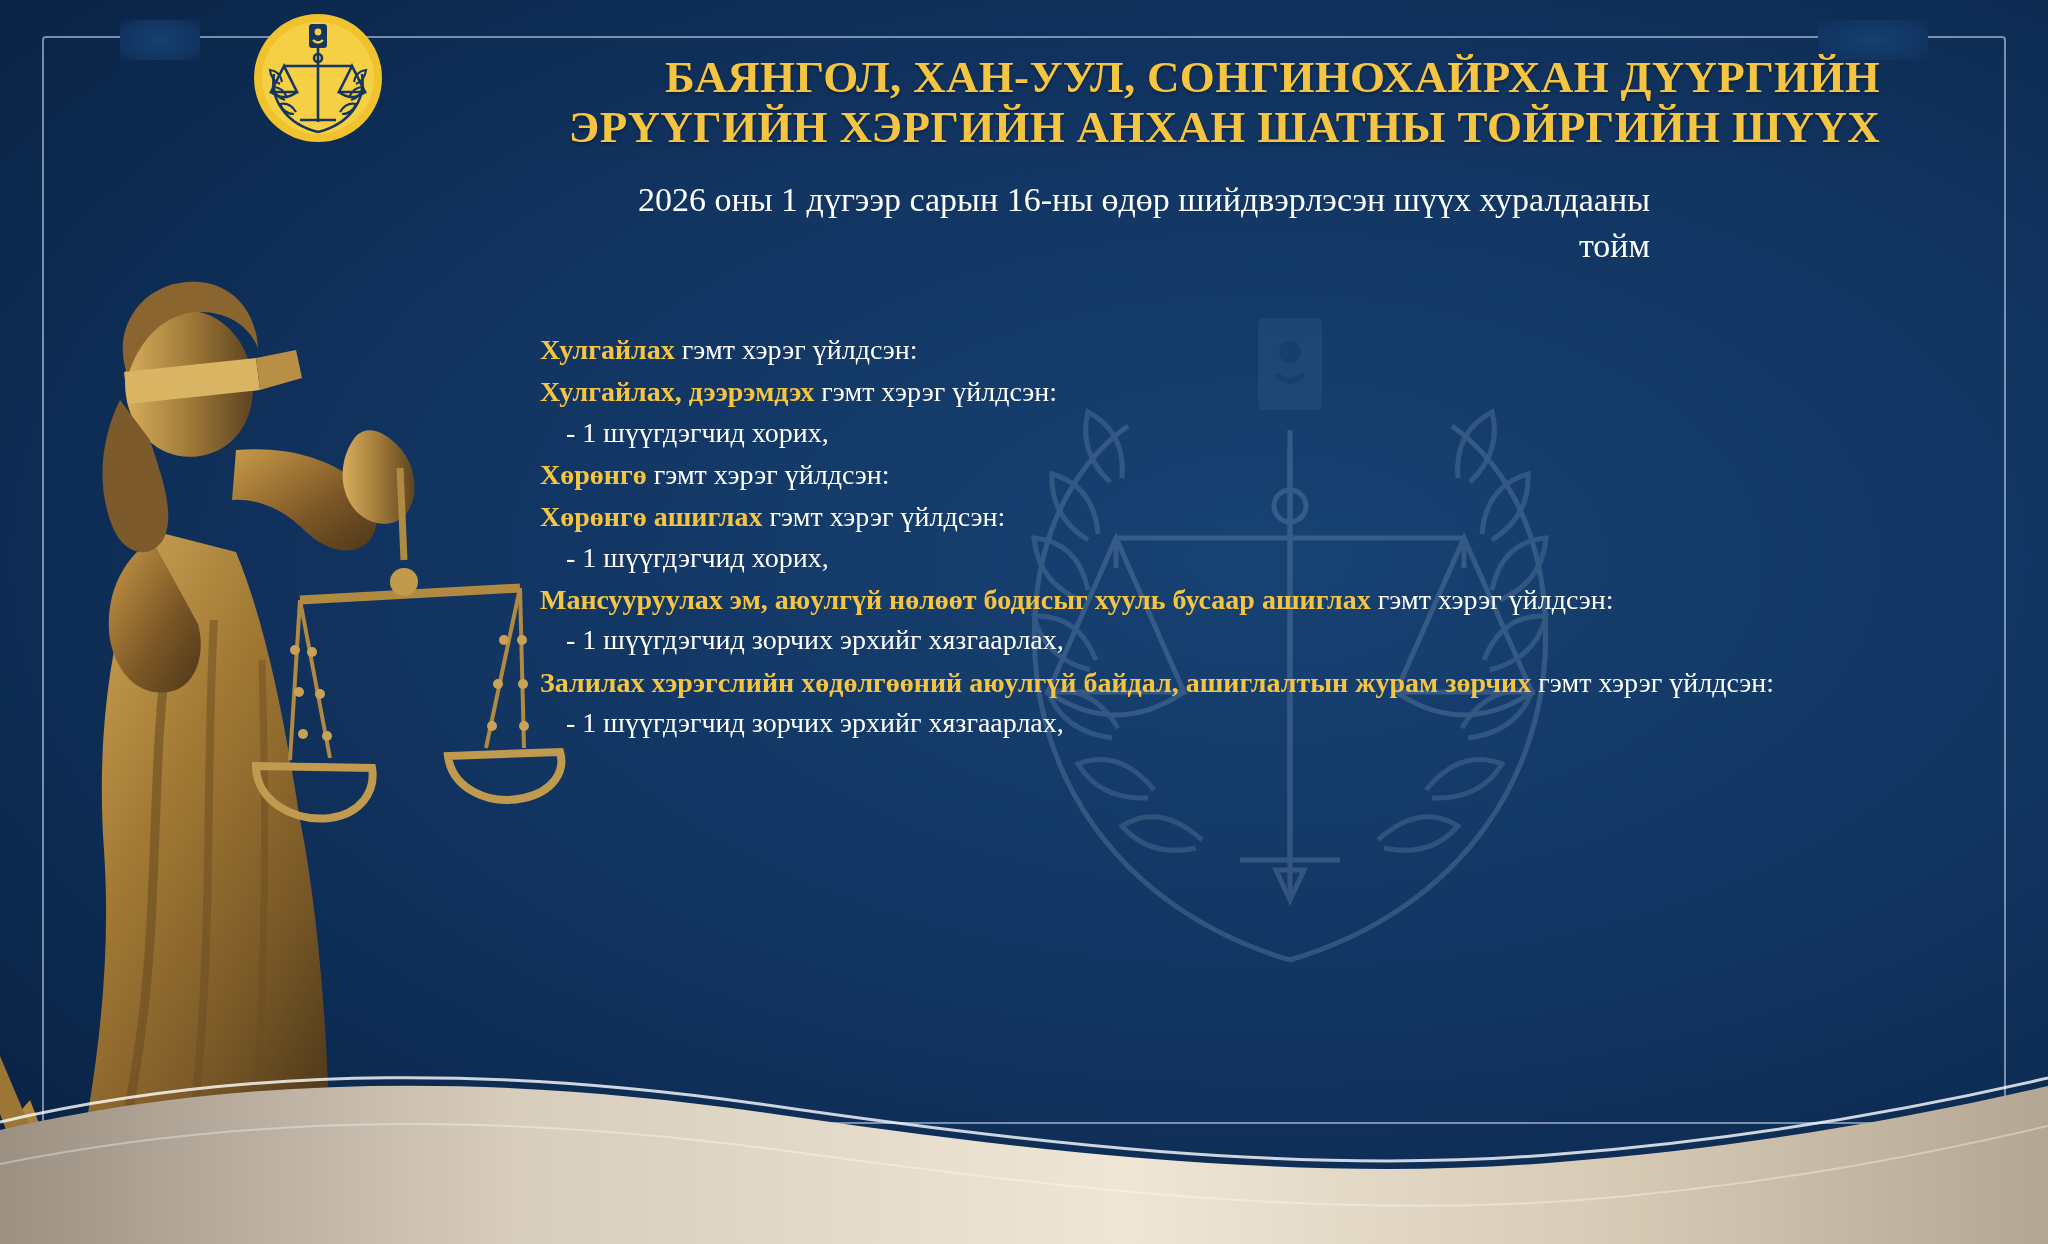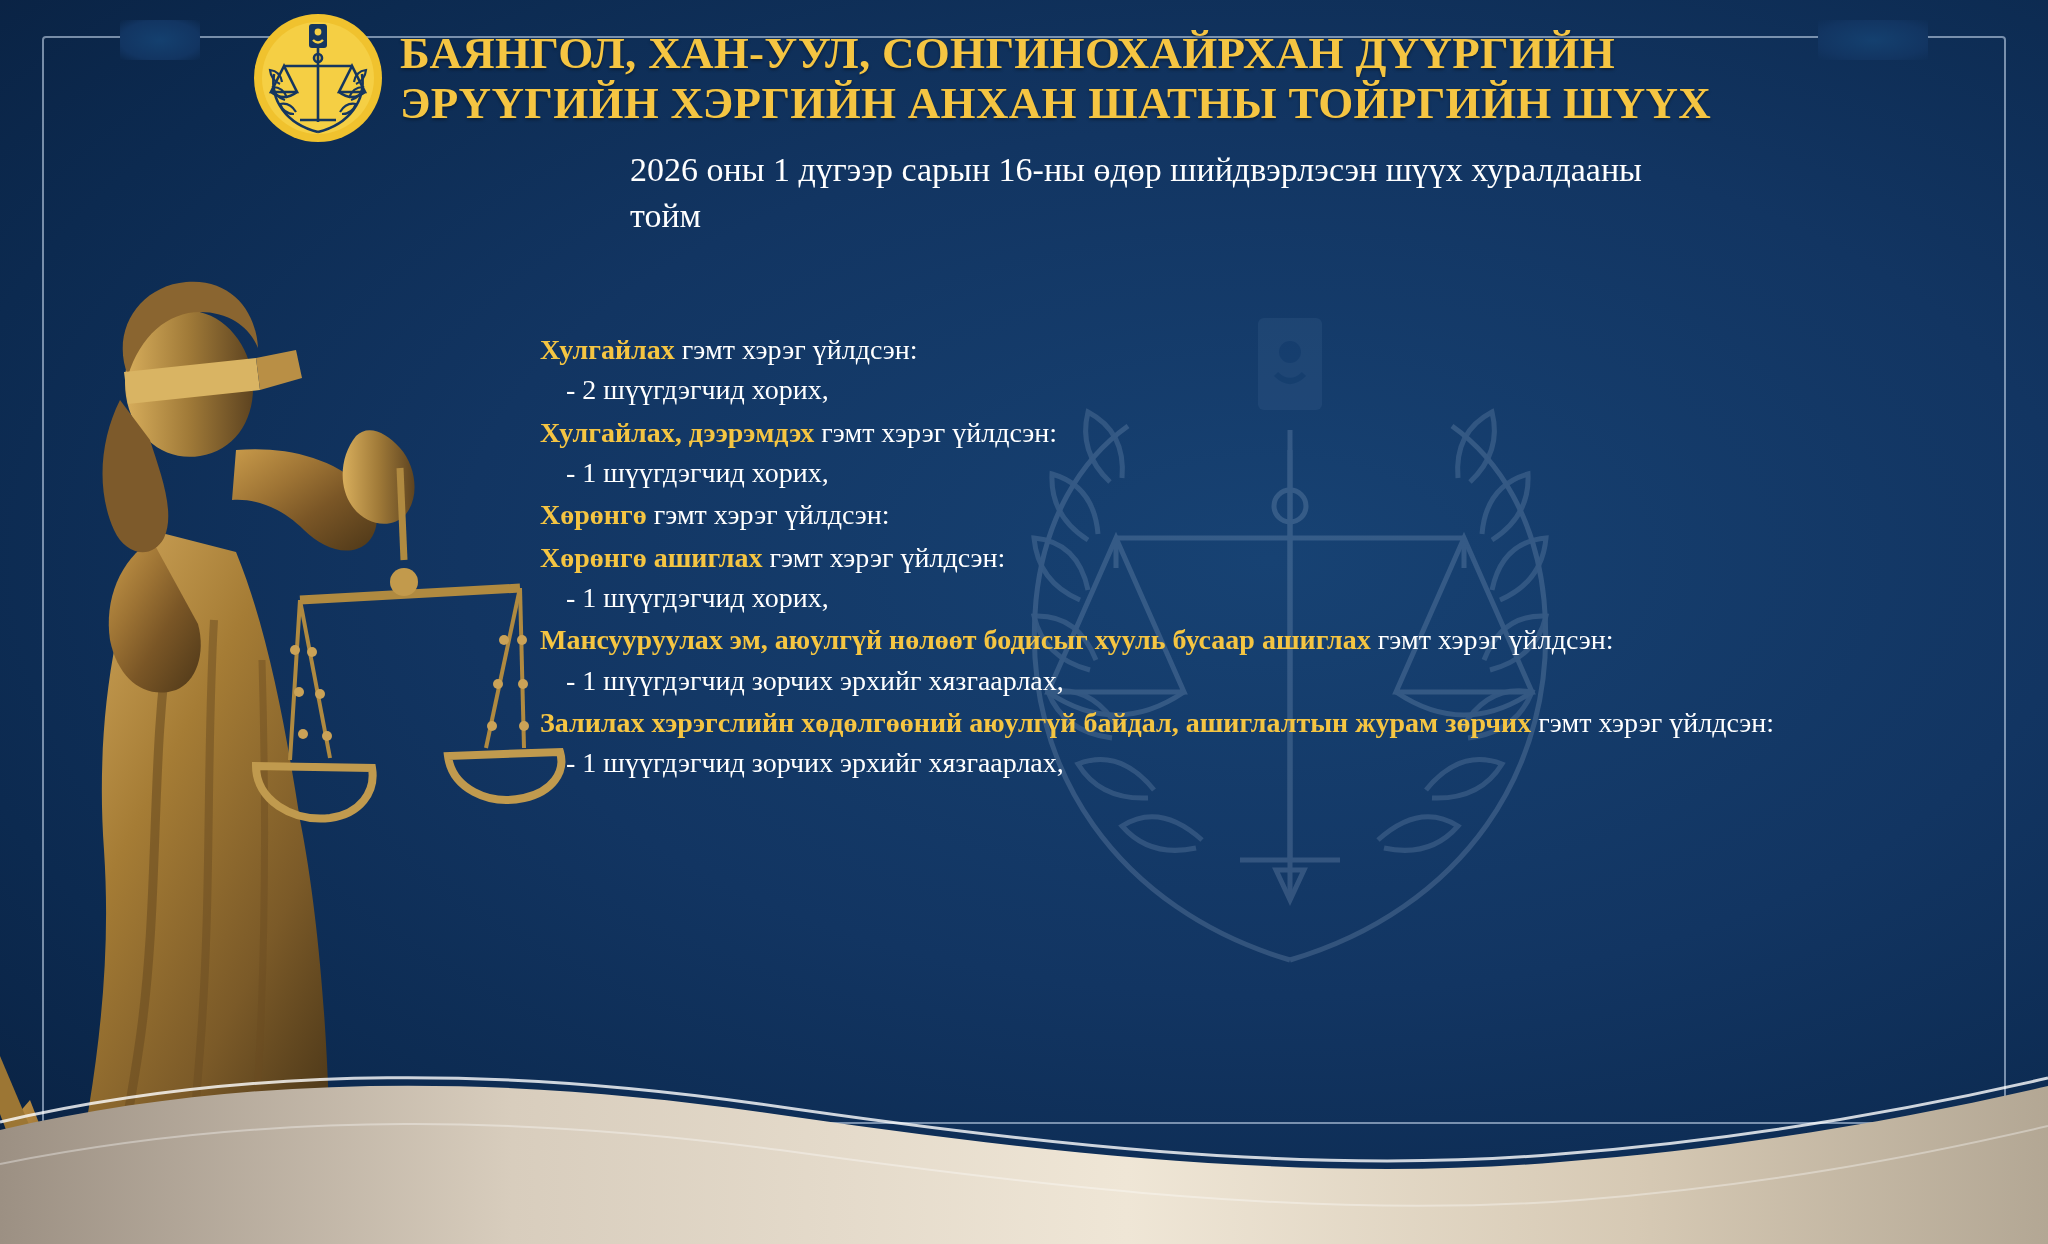--- a/index.html
+++ b/index.html
@@ -64,35 +64,35 @@
   .seal {
     position: absolute;
     left: 252px; top: 12px;
     width: 132px; height: 132px;
   }
   .seal svg { width: 100%; height: 100%; display: block; }
 
   
   .header {
     position: absolute;
-    left: 400px; top: 28px;
+    left: 400px; top: 52px;
     width: 1480px;
-    text-align: left;
+    text-align: right;
   }
   .title {
     color: #f5c542;
     font-weight: bold;
     font-size: 45px;
     line-height: 1.12;
     letter-spacing: 0.3px;
     text-shadow: 0 2px 3px rgba(0,0,0,0.35);
     margin: 0;
   }
   .subtitle {
-    margin: 18px auto 0;
+    margin: 24px auto 0;
     color: #ffffff;
     font-size: 34px;
     line-height: 1.35;
     width: 1020px;
   }
 
   
   .body-block {
     position: absolute;
     left: 540px; top: 330px;
@@ -277,21 +277,20 @@
 
   <div class="header">
     <h1 class="title">БАЯНГОЛ, ХАН-УУЛ, СОНГИНОХАЙРХАН ДҮҮРГИЙН ЭРҮҮГИЙН ХЭРГИЙН АНХАН ШАТНЫ ТОЙРГИЙН ШҮҮХ</h1>
     <div class="subtitle">2026 оны 1 дүгээр сарын 16-ны өдөр шийдвэрлэсэн шүүх хуралдааны тойм</div>
   </div>
 
   <div class="body-block">
 
     <div class="entry">
       <span class="crime">Хулгайлах</span><span> гэмт хэрэг үйлдсэн:</span>
-      <span class="verdict">- 2 шүүгдэгчид хорих,</span>
     </div>
 
     <div class="entry">
       <span class="crime">Хулгайлах, дээрэмдэх</span><span> гэмт хэрэг үйлдсэн:</span>
       <span class="verdict">- 1 шүүгдэгчид хорих,</span>
     </div>
 
     <div class="entry">
       <span class="crime">Хөрөнгө</span><span> гэмт хэрэг үйлдсэн:</span>
     </div>

